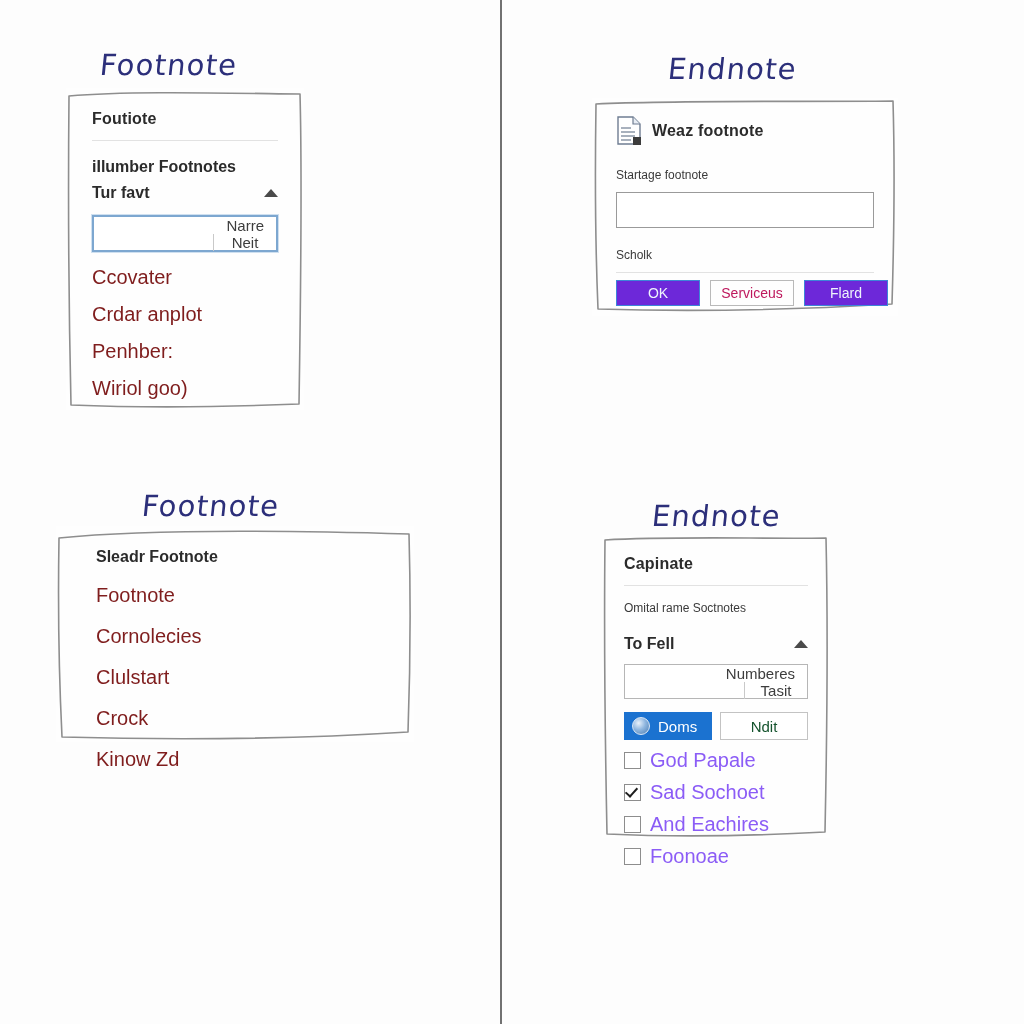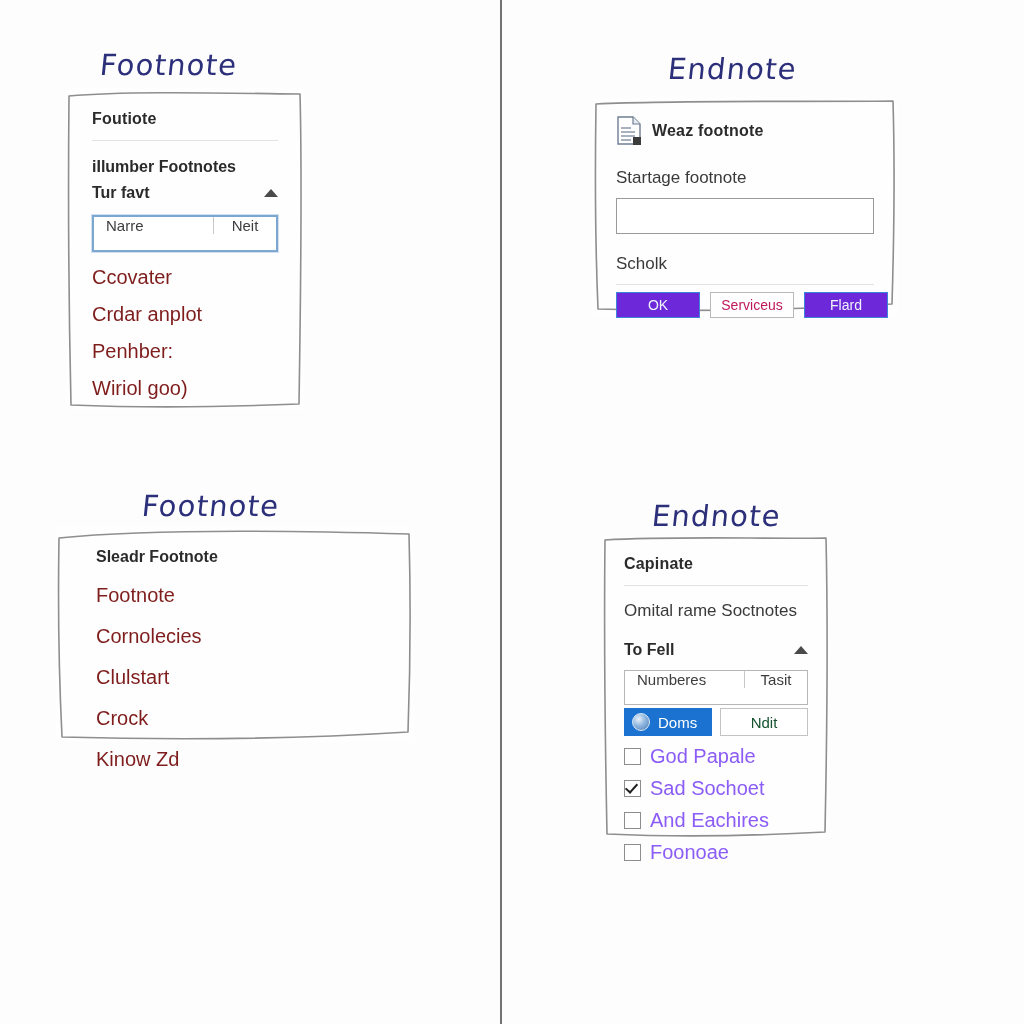--- a/index.html
+++ b/index.html
@@ -67,21 +67,21 @@
     font-weight: bold;
     color: #2b2b2b;
     letter-spacing: .2px;
   }
   .rule {
     height: 1px;
     background: #e2e2e2;
     margin: 12px 0 0 0;
   }
   .lbl {
-    font-size: 17px;
+    font-size: 12px;
     color: #3a3a3a;
   }
   .lbl-bold {
     font-size: 16px;
     font-weight: bold;
     color: #2b2b2b;
   }
   .row-collapse {
     display: flex;
     align-items: center;
@@ -93,21 +93,22 @@
     border-right: 7px solid transparent;
     border-bottom: 8px solid #4a4a4a;
   }
 
   
   .combo {
     display: flex;
     border: 1px solid #b6b6b6;
     background: #fff;
     height: 33px;
-    align-items: flex-start;
+    align-items: flex-end;
+    flex-direction: column;
   }
   .combo.focused {
     border: 2px solid #7da7d0;
     box-shadow: 0 0 0 1px #cfe0f0;
   }
   .combo .c-main {
     flex: 1;
     display: flex;
     align-items: center;
     padding: 0 12px;
@@ -340,21 +341,21 @@
     <div class="rule"></div>
     <div class="lbl" style="margin-top:15px;">Omital rame Soctnotes</div>
     <div class="row-collapse" style="margin-top:20px;">
       <span class="lbl-bold">To Fell</span>
       <span class="chev-up"></span>
     </div>
     <div class="combo" style="margin-top:11px;">
       <span class="c-main">Numberes</span>
       <span class="c-side">Tasit</span>
     </div>
-    <div class="sel-row" style="margin-top:3px;">
+    <div class="sel-row" style="margin-top:13px;">
       <span class="sel-main">
         <span class="globe"></span>
         <span>Doms</span>
       </span>
       <span class="sel-side">Ndit</span>
     </div>
 
     <div class="chk-row">
       <span class="chk"></span>
       <span>God Papale</span>

